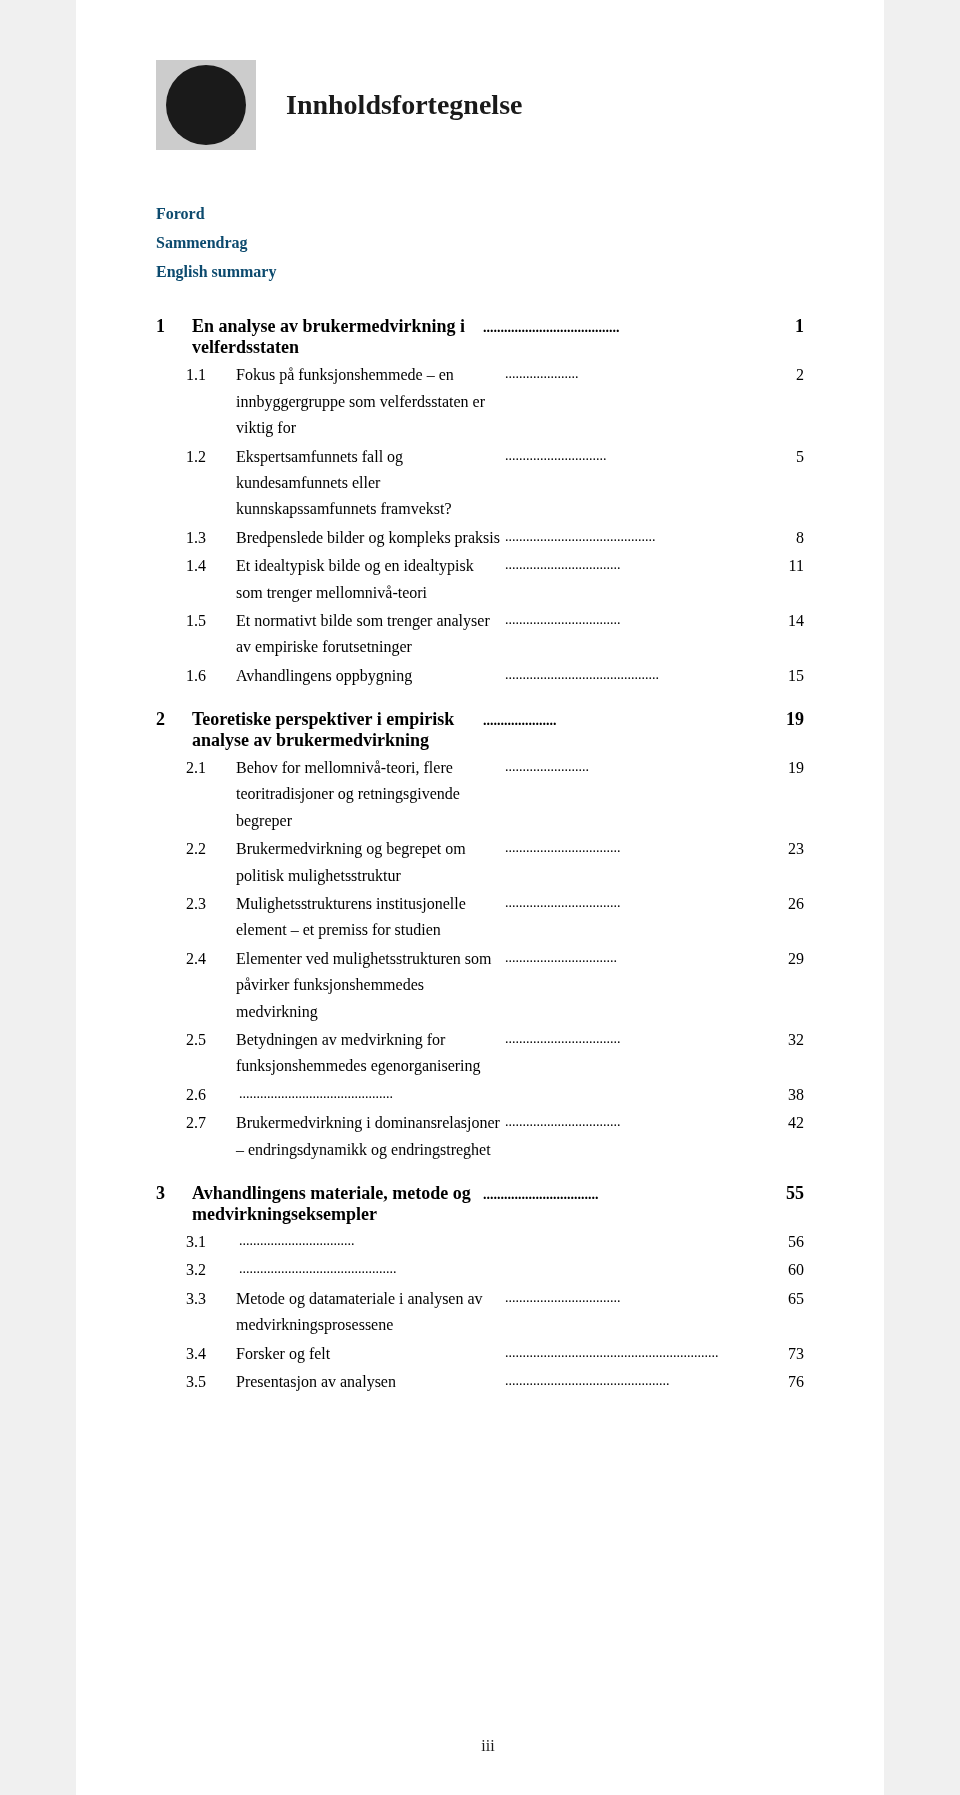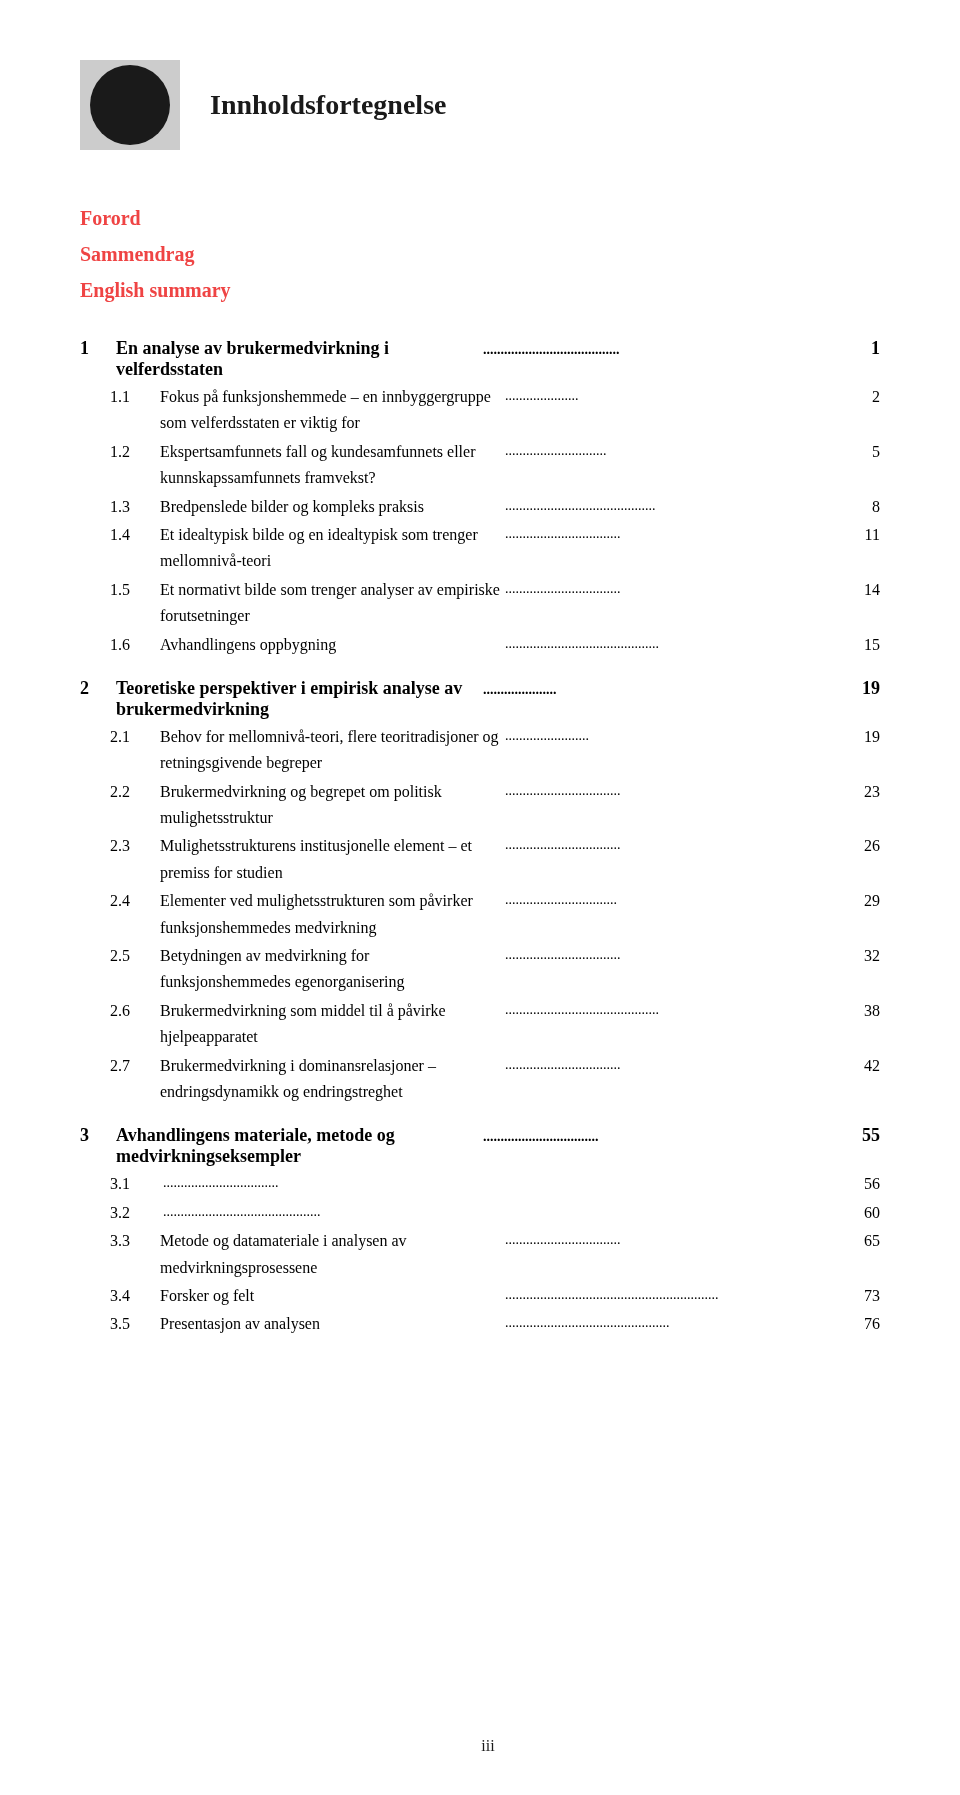--- a/index.html
+++ b/index.html
@@ -11,21 +11,21 @@
     body {
       background-color: #f0f0f0;
       display: flex;
       justify-content: center;
       align-items: flex-start;
       min-height: 100vh;
       font-family: "Times New Roman", Times, serif;
     }
 
     .page {
-      width: 960px;
+      width: 808px;
       min-height: 1795px;
       background-color: #ffffff;
       padding: 60px 80px 120px 80px;
       position: relative;
     }
 
     .header {
       display: flex;
       align-items: center;
       gap: 30px;
@@ -58,23 +58,23 @@
 
     .toc-content {
       margin-top: 20px;
     }
 
     .front-matter {
       margin-bottom: 30px;
     }
 
     .front-matter-item {
-      font-size: 20px;
+      font-size: 16px;
       font-weight: bold;
-      color: #ef4444;
+      color: #0c4a6e;
       line-height: 1.8;
     }
 
     .toc-number {
       flex-shrink: 0;
       min-width: 36px;
       font-weight: bold;
     }
 
     .toc-section-number {
@@ -268,23 +268,20 @@
         <span class="toc-section-number">2.5</span>
         <span class="section-text-wrap">
           <span>Betydningen av medvirkning for funksjonshemmedes egenorganisering</span>
         </span>
         <span class="dots-fill">.................................</span>
         <span class="toc-page">32</span>
       </div>
 
       <div class="multiline-section">
         <span class="toc-section-number">2.6</span>
-        <span class="section-text-wrap">
-          <span>Brukermedvirkning som middel til å påvirke hjelpeapparatet</span>
-        </span>
         <span class="dots-fill">............................................</span>
         <span class="toc-page">38</span>
       </div>
 
       <div class="multiline-section">
         <span class="toc-section-number">2.7</span>
         <span class="section-text-wrap">
           <span>Brukermedvirkning i dominansrelasjoner – endringsdynamikk og endringstreghet</span>
         </span>
         <span class="dots-fill">.................................</span>

